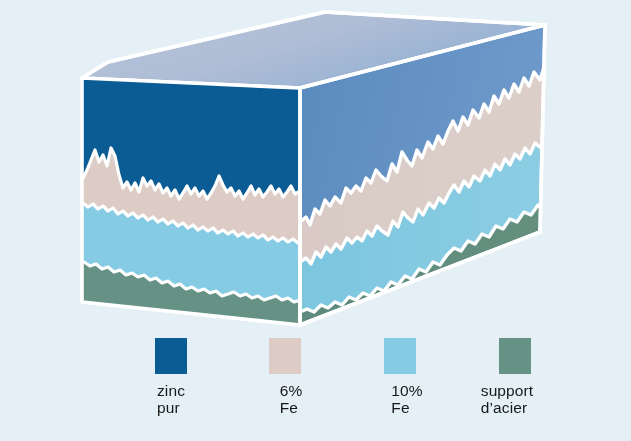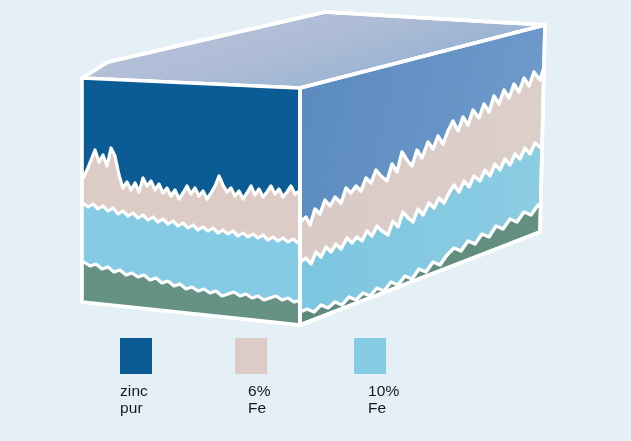--- a/index.html
+++ b/index.html
@@ -34,21 +34,21 @@
     width: 631px;
     height: 103px;
     display: flex;
     padding-left: 110px;
     box-sizing: border-box;
   }
   .legend-item {
     width: 112px;
     display: flex;
     flex-direction: column;
-    align-items: flex-start;
+    align-items: center;
   }
   .legend-swatch {
     width: 32px;
     height: 36px;
     margin-left: 10px;
     margin-bottom: 8px;
   }
   .legend-label {
     font-size: 15.5px;
     line-height: 17px;
@@ -235,16 +235,21 @@
       <div class="legend-label">6%
 Fe</div>
     </div>
 
     <div class="legend-item li-3">
       <div class="legend-swatch" style="background:#84cbe3"></div>
       <div class="legend-label">10%
 Fe</div>
     </div>
 
+    <div class="legend-item li-4">
+      <div class="legend-swatch" style="background:#669286"></div>
+      <div class="legend-label">support
+d’acier</div>
+    </div>
 
   </div>
 
 </div>
 
 </body></html>

